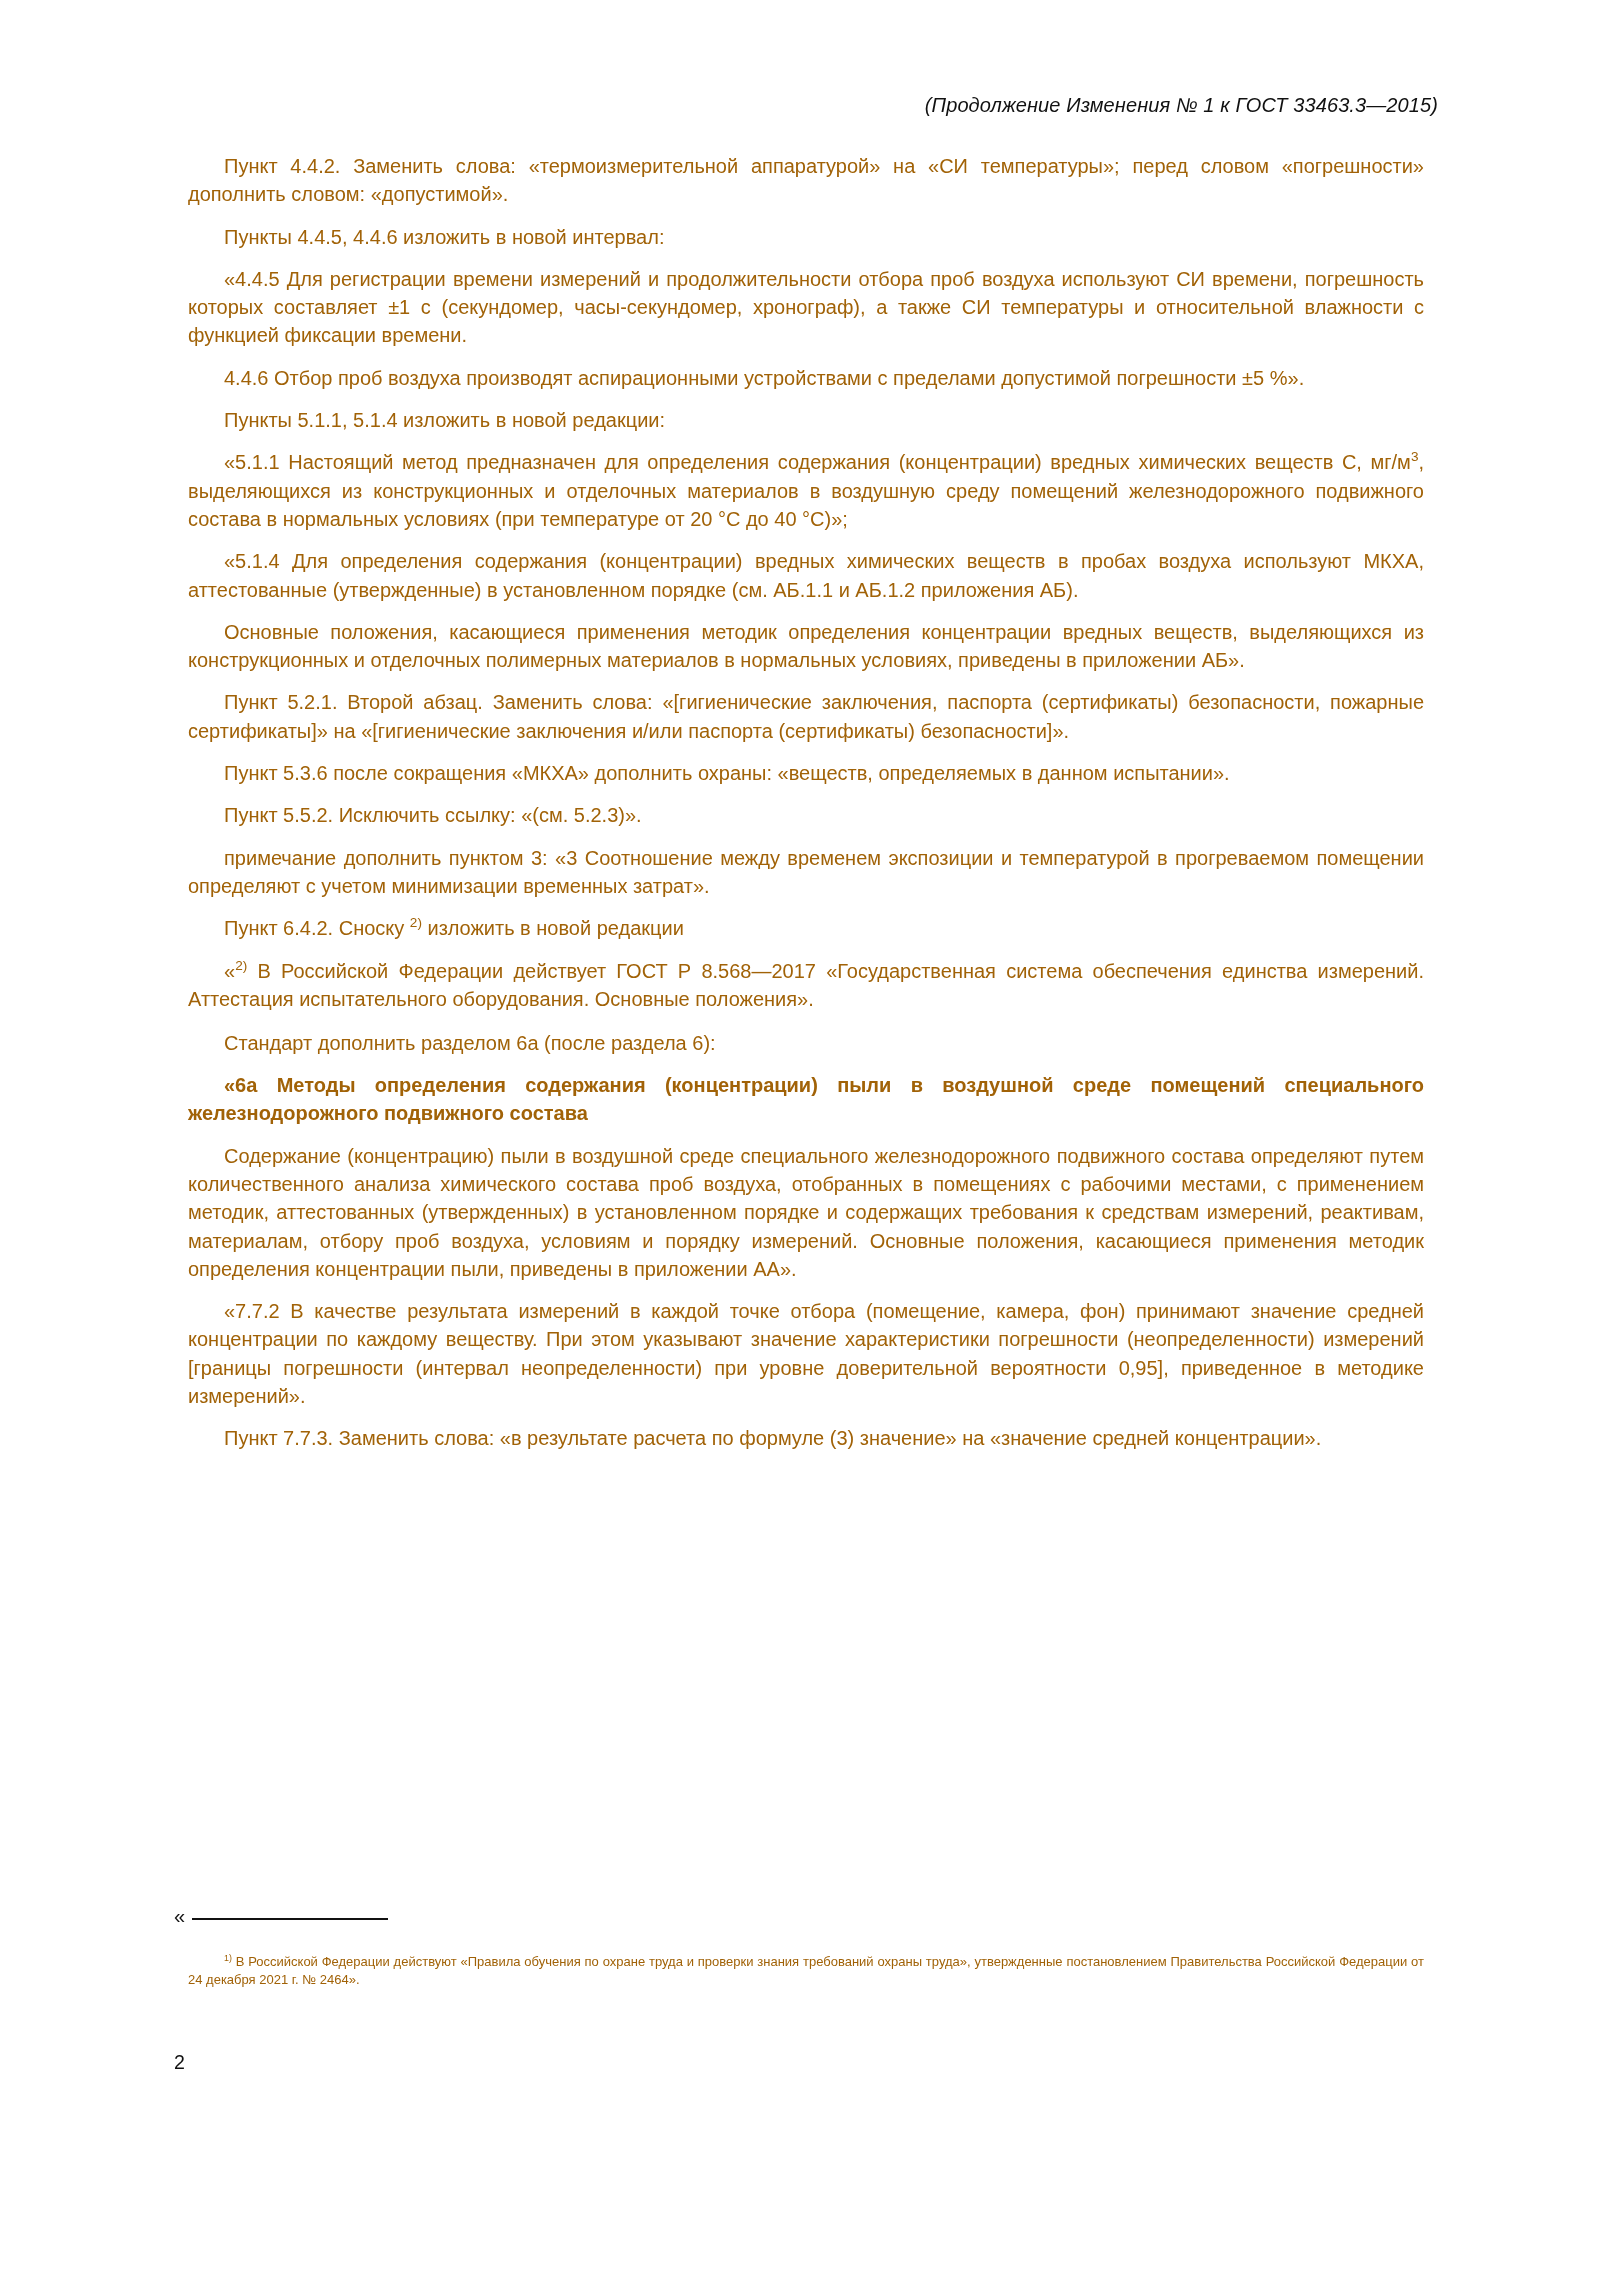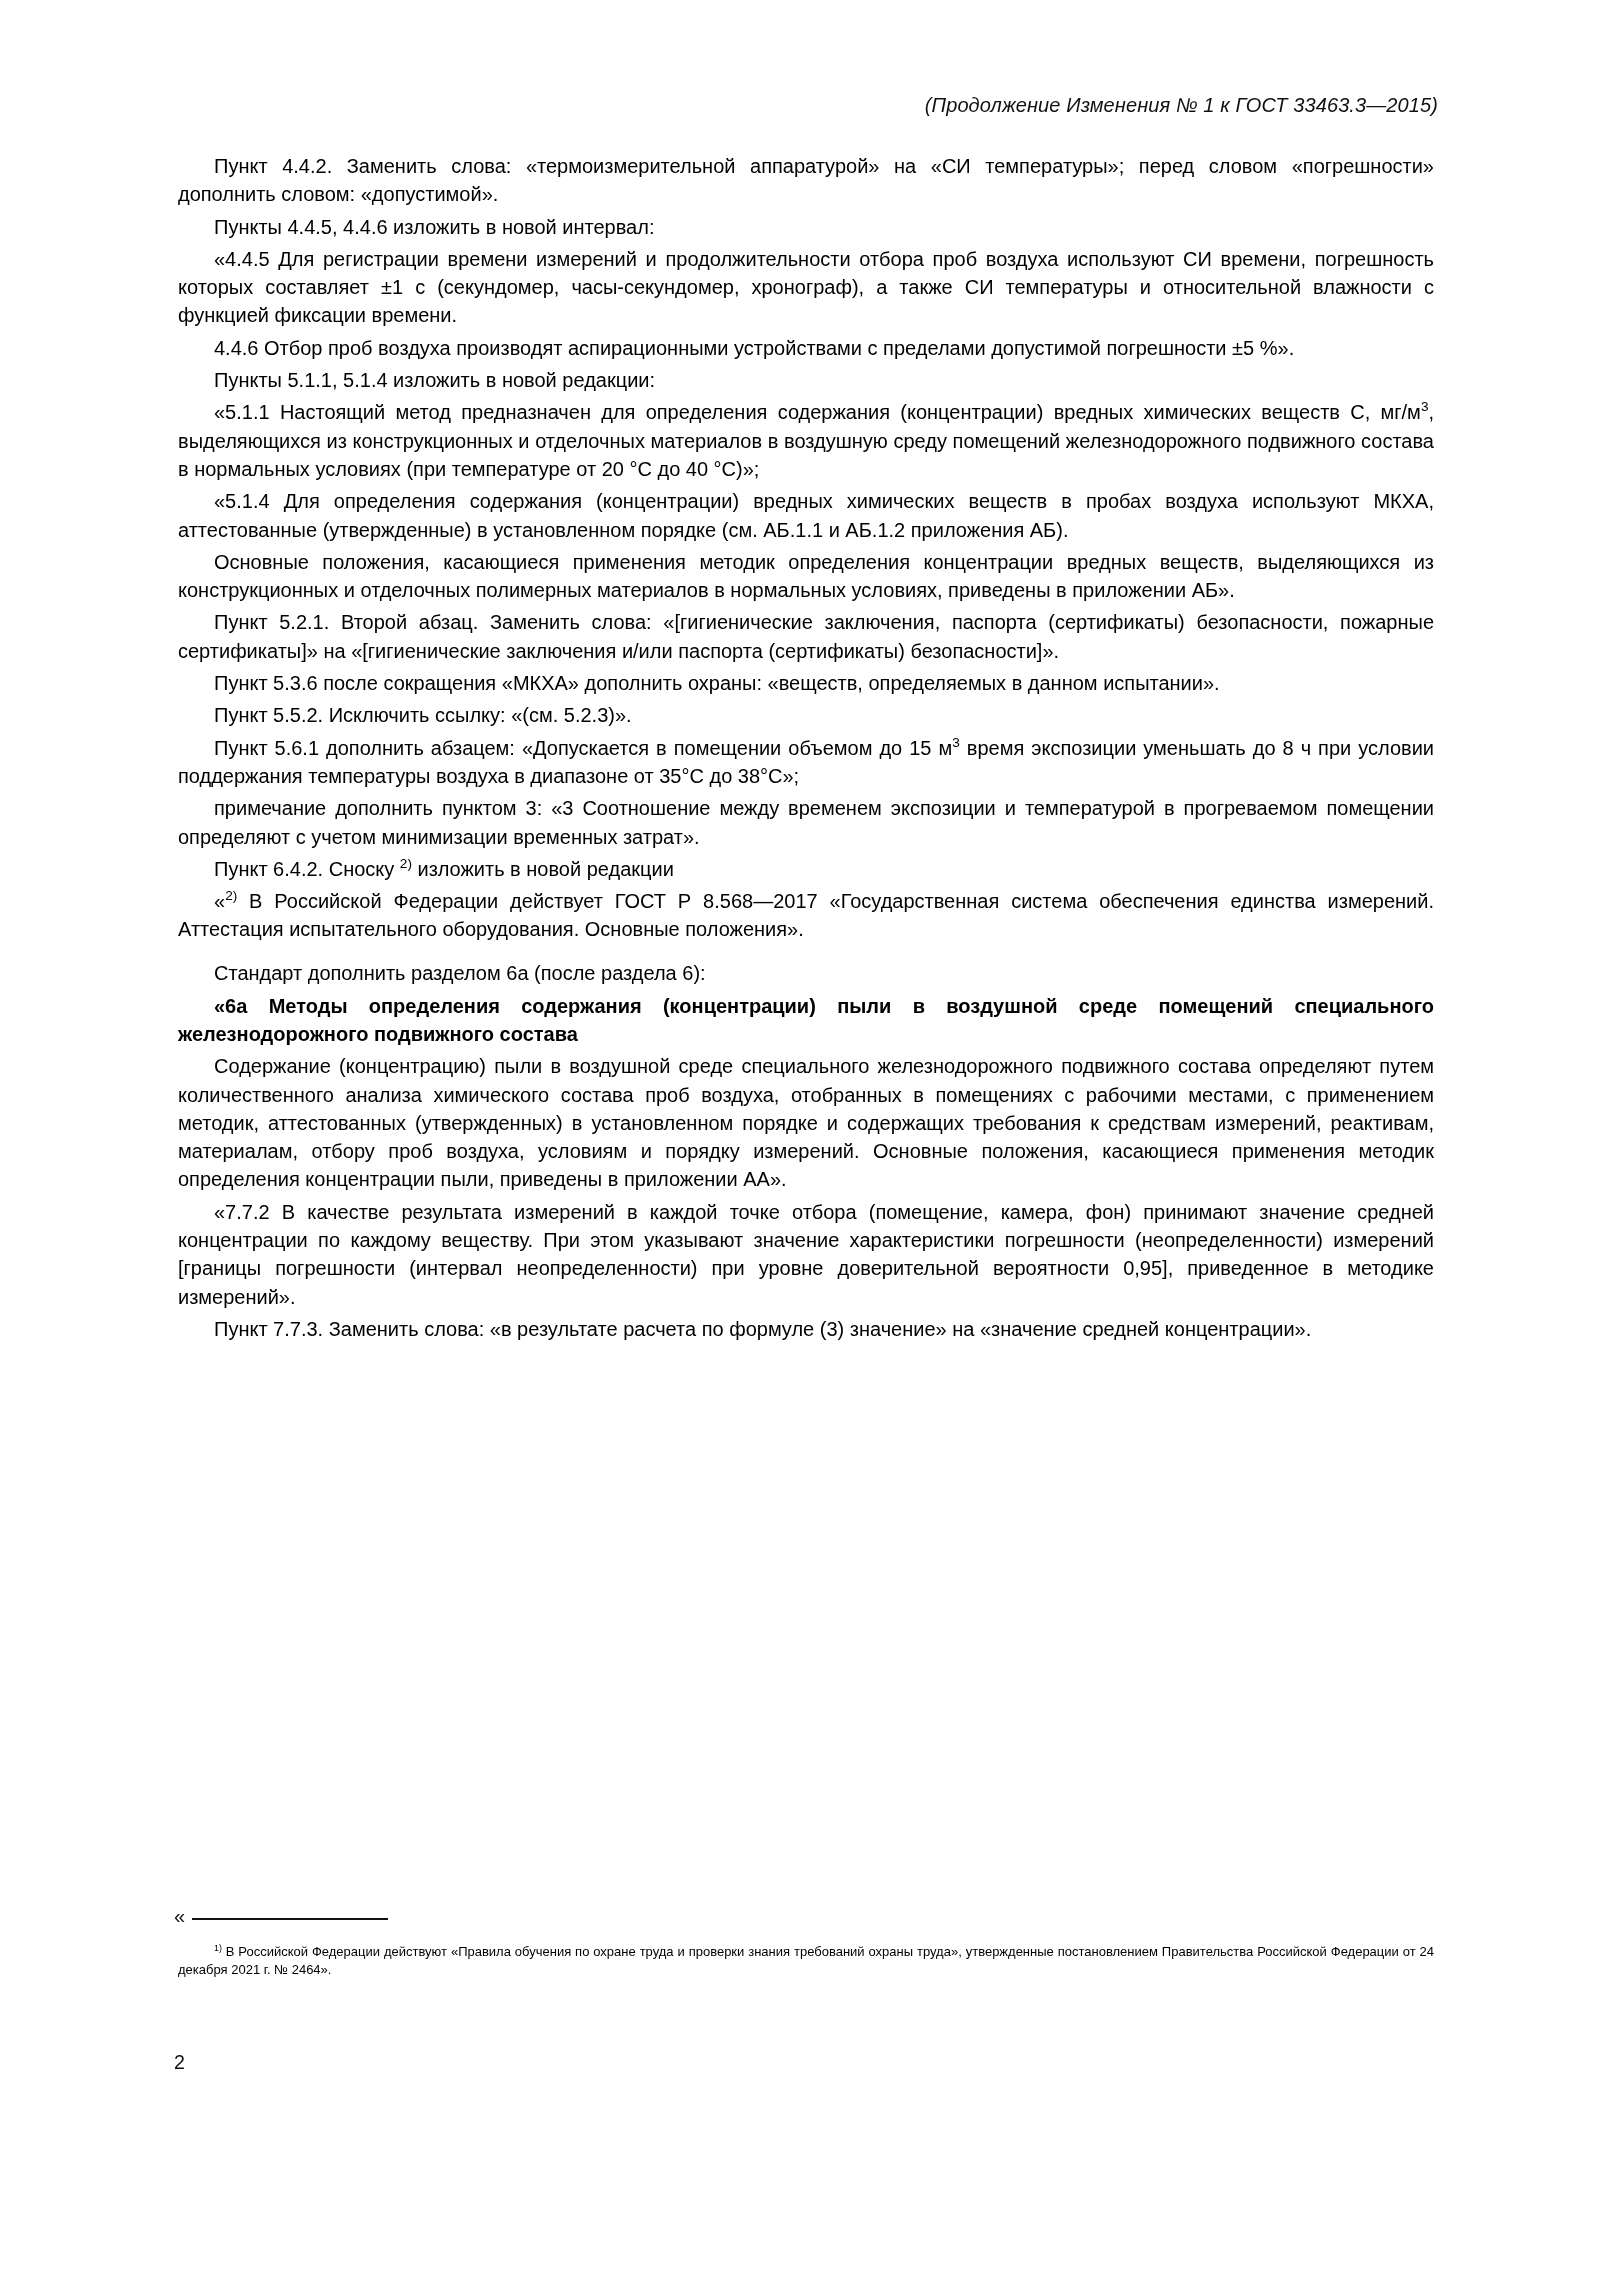--- a/index.html
+++ b/index.html
@@ -28,26 +28,26 @@
   }
   .header {
     text-align: right;
     font-style: italic;
     font-size: 20px;
     letter-spacing: 0.1px;
     margin-bottom: 35px;
     color: #111;
   }
   p {
-    margin: 4px;
+    margin: 14px;
     font-size: 20px;
     line-height: 1.415;
     text-align: justify;
     text-justify: inter-word;
-    color: #000000;
+    color: #a16207;
   }
   p.ind {
     text-indent: 36px;
   }
   p.bold {
     font-weight: bold;
   }
   sup {
     font-size: 0.68em;
     vertical-align: super;
@@ -108,21 +108,20 @@
         <p class="ind">Пункты 4.4.5, 4.4.6 изложить в новой интервал:</p>
         <p class="ind">«4.4.5 Для регистрации времени измерений и продолжительности отбора проб воздуха используют СИ времени, погрешность которых составляет ±1 с (секундомер, часы-секундомер, хронограф), а также СИ температуры и относительной влажности с функцией фиксации времени.</p>
         <p class="ind">4.4.6 Отбор проб воздуха производят аспирационными устройствами с пределами допустимой погрешности ±5 %».</p>
         <p class="ind">Пункты 5.1.1, 5.1.4 изложить в новой редакции:</p>
         <p class="ind">«5.1.1 Настоящий метод предназначен для определения содержания (концентрации) вредных химических веществ С, мг/м<sup>3</sup>, выделяющихся из конструкционных и отделочных материалов в воздушную среду помещений железнодорожного подвижного состава в нормальных условиях (при температуре от 20 °С до 40 °С)»;</p>
         <p class="ind">«5.1.4 Для определения содержания (концентрации) вредных химических веществ в пробах воздуха используют МКХА, аттестованные (утвержденные) в установленном порядке (см. АБ.1.1 и АБ.1.2 приложения АБ).</p>
         <p class="ind">Основные положения, касающиеся применения методик определения концентрации вредных веществ, выделяющихся из конструкционных и отделочных полимерных материалов в нормальных условиях, приведены в приложении АБ».</p>
         <p class="ind">Пункт 5.2.1. Второй абзац. Заменить слова: «[гигиенические заключения, паспорта (сертификаты) безопасности, пожарные сертификаты]» на «[гигиенические заключения и/или паспорта (сертификаты) безопасности]».</p>
         <p class="ind">Пункт 5.3.6 после сокращения «МКХА» дополнить охраны: «веществ, определяемых в данном испытании».</p>
         <p class="ind">Пункт 5.5.2. Исключить ссылку: «(см. 5.2.3)».</p>
-        <p class="ind">Пункт 5.6.1 дополнить абзацем: «Допускается в помещении объемом до 15 м<sup>3</sup> время экспозиции уменьшать до 8 ч при условии поддержания температуры воздуха в диапазоне от 35°С до 38°С»;</p>
         <p class="ind">примечание дополнить пунктом 3: «3 Соотношение между временем экспозиции и температурой в прогреваемом помещении определяют с учетом минимизации временных затрат».</p>
         <p class="ind">Пункт 6.4.2. Сноску <sup>2)</sup> изложить в новой редакции</p>
         <p class="ind">«<sup>2)</sup> В Российской Федерации действует ГОСТ Р 8.568—2017 «Государственная система обеспечения единства измерений. Аттестация испытательного оборудования. Основные положения».</p>
         <p class="ind" style="margin-top: 15.7px;">Стандарт дополнить разделом 6а (после раздела 6):</p>
         <p class="ind bold">«6а Методы определения содержания (концентрации) пыли в воздушной среде помещений специального железнодорожного подвижного состава</p>
         <p class="ind">Содержание (концентрацию) пыли в воздушной среде специального железнодорожного подвижного состава определяют путем количественного анализа химического состава проб воздуха, отобранных в помещениях с рабочими местами, с применением методик, аттестованных (утвержденных) в установленном порядке и содержащих требования к средствам измерений, реактивам, материалам, отбору проб воздуха, условиям и порядку измерений. Основные положения, касающиеся применения методик определения концентрации пыли, приведены в приложении АА».</p>
         <p class="ind">«7.7.2 В качестве результата измерений в каждой точке отбора (помещение, камера, фон) принимают значение средней концентрации по каждому веществу. При этом указывают значение характеристики погрешности (неопределенности) измерений [границы погрешности (интервал неопределенности) при уровне доверительной вероятности 0,95], приведенное в методике измерений».</p>
         <p class="ind">Пункт 7.7.3. Заменить слова: «в результате расчета по формуле (3) значение» на «значение средней концентрации».</p>
       </div>
   </div>

